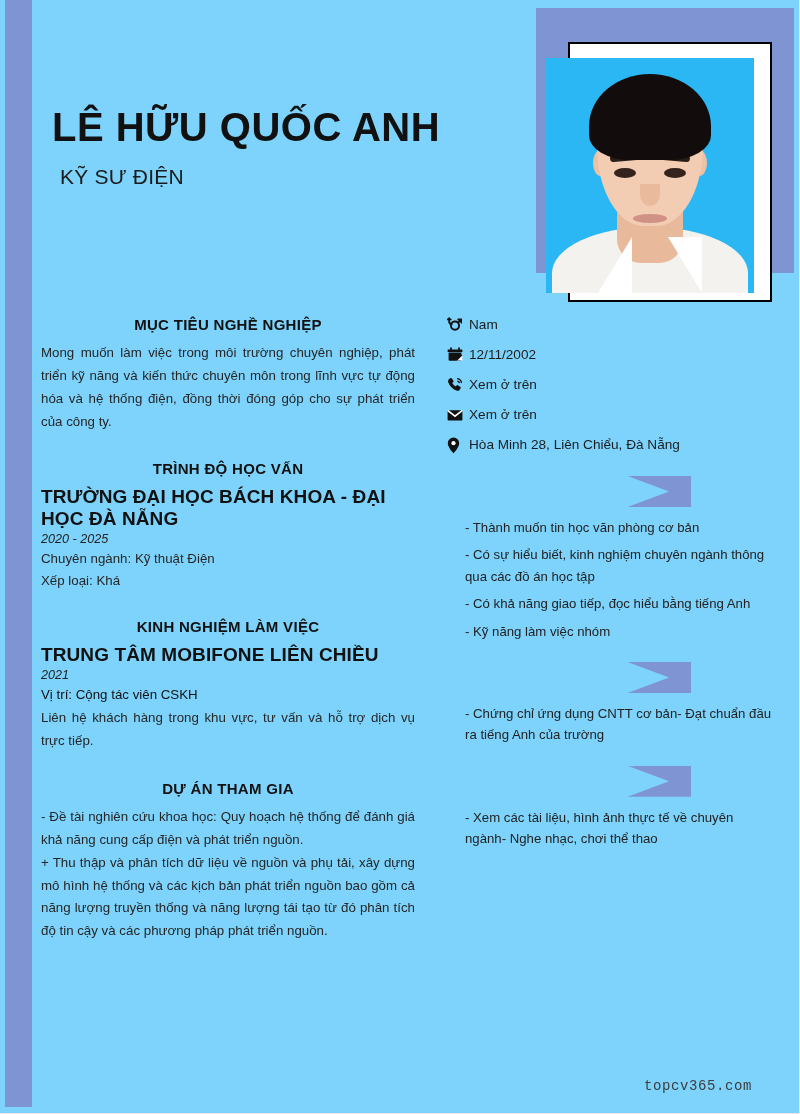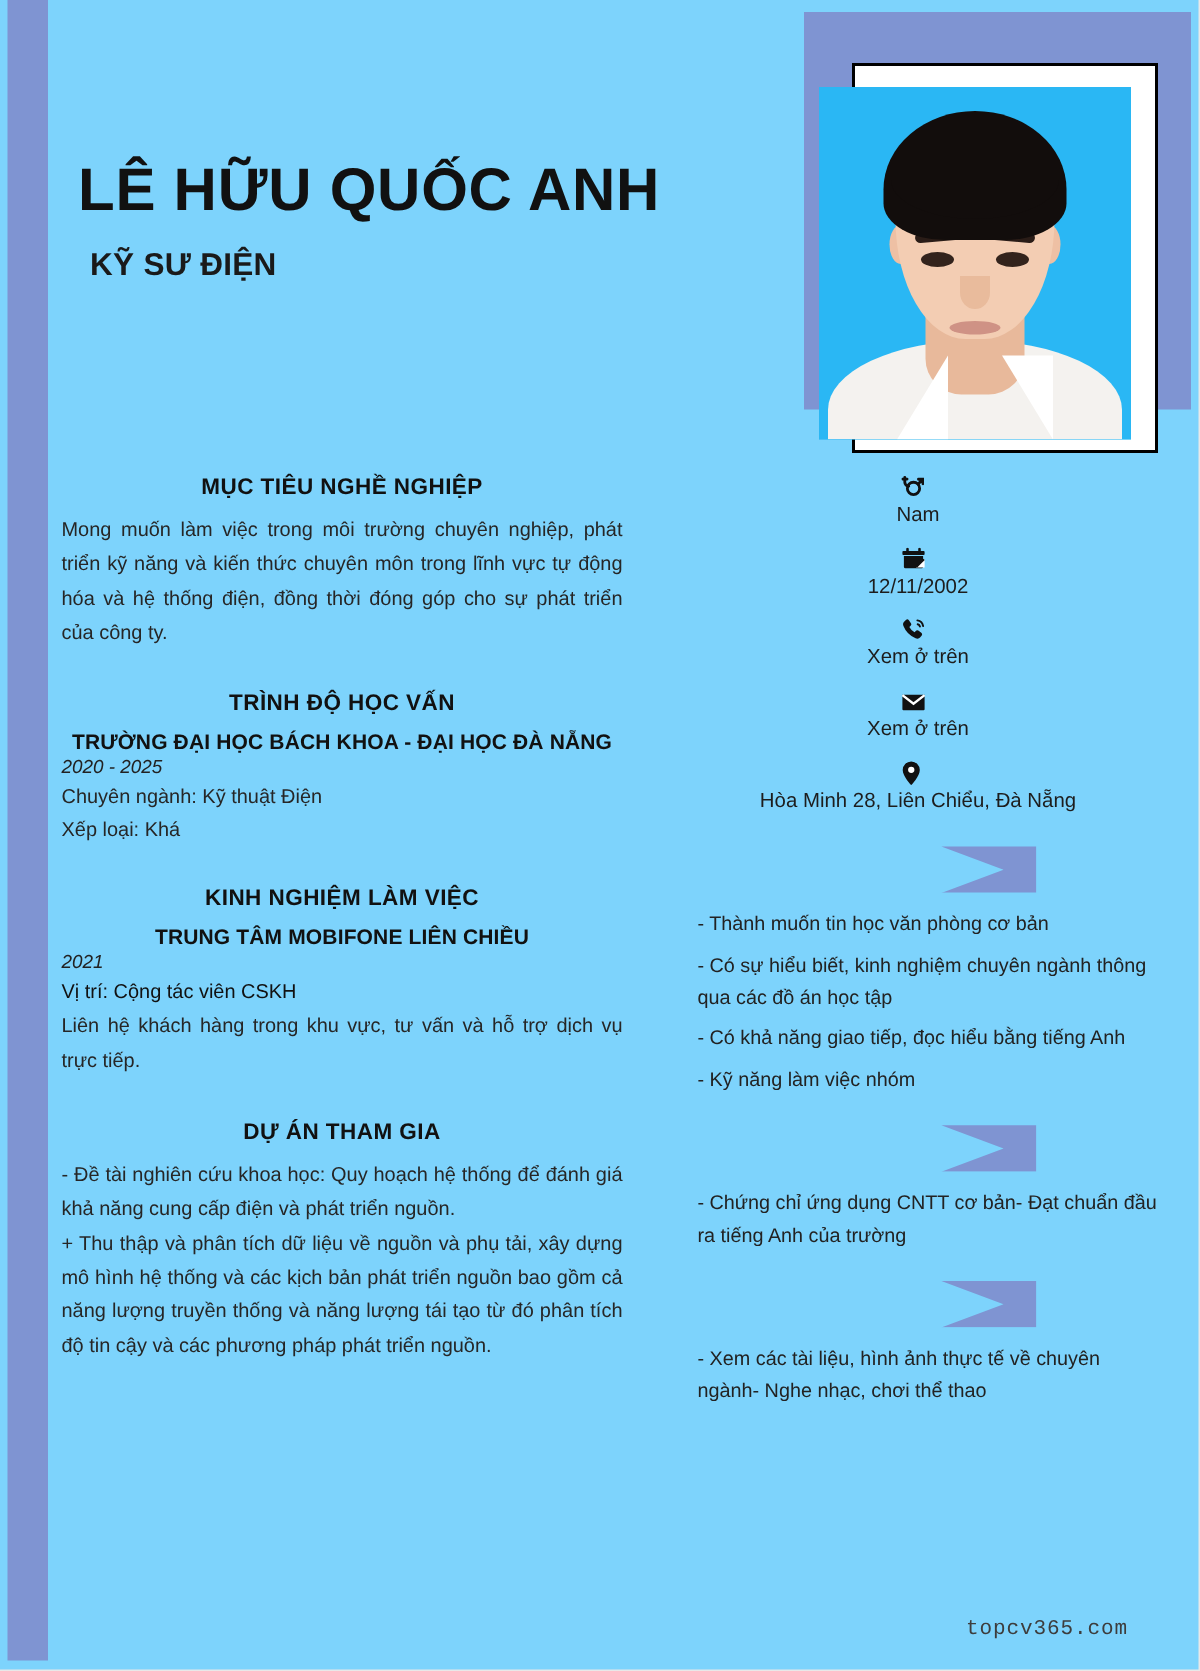--- a/index.html
+++ b/index.html
@@ -222,21 +222,21 @@
     font-size: 40px;
     font-weight: 700;
     letter-spacing: 0.5px;
     color: #111111;
     line-height: 1.08;
     white-space: nowrap;
   }
   .cv-role {
     margin: 16px 0 0 8px;
     font-size: 21px;
-    font-weight: 700;
+    font-weight: 400;
     letter-spacing: 0.2px;
     color: #1a1a1a;
   }
 
   
   .col-left {
     position: absolute;
     left: 41px;
     top: 316px;
     width: 374px;
@@ -251,26 +251,25 @@
   }
   .sec-title.spaced { margin-top: 27px; }
   .body-text {
     font-size: 13.3px;
     line-height: 1.72;
     color: #262626;
     text-align: justify;
     margin: 0;
   }
   .item-org {
-    font-size: 14px;
+    font-size: 19px;
     font-weight: 700;
     color: #111111;
     margin: 0 0 2px 0;
     letter-spacing: 0.1px;
-    text-align: center;
   }
   .item-date {
     font-size: 12.6px;
     font-style: italic;
     color: #222222;
     margin: 0 0 3px 0;
   }
   .item-line {
     font-size: 13.3px;
     color: #262626;
@@ -284,21 +283,20 @@
     position: absolute;
     left: 447px;
     top: 316px;
     width: 330px;
   }
   .contact-list { margin: 0 0 22px 0; }
   .contact-row {
     display: flex;
     align-items: center;
     margin-bottom: 12px;
-    flex-direction: column;
   }
   .contact-ico {
     width: 22px;
     min-width: 22px;
     height: 18px;
     display: flex;
     align-items: center;
     justify-content: flex-start;
     color: #111111;
   }

